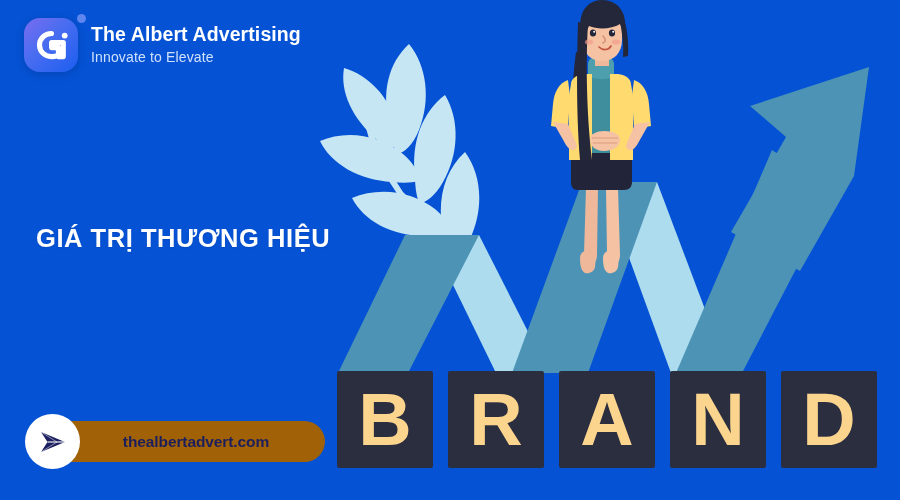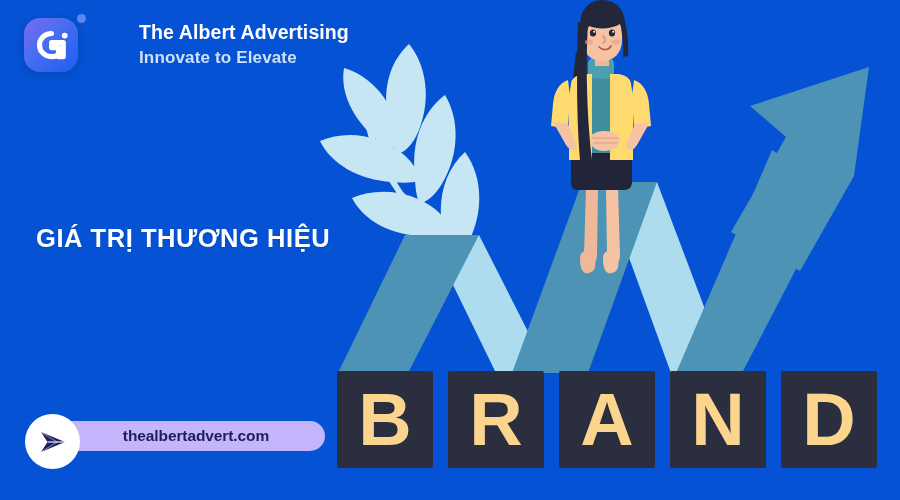--- a/index.html
+++ b/index.html
@@ -49,33 +49,33 @@
     position: absolute;
     right: -8px;
     top: -4px;
     width: 9px;
     height: 9px;
     border-radius: 50%;
     background: #5e86ef;
   }
   .logo-mark svg { position: absolute; left: 0; top: 0; }
 
-  .brandtext { display: flex; flex-direction: column; justify-content: center; margin-left: 48px; }
+  .brandtext { display: flex; flex-direction: column; justify-content: center; }
   .brand-title {
     color: #ffffff;
     font-size: 19.5px;
     font-weight: bold;
     letter-spacing: .1px;
     line-height: 1.12;
     white-space: nowrap;
   }
   .brand-tag {
     color: #cfe0fb;
-    font-size: 17px;
-    font-weight: bold;
+    font-size: 14px;
+    font-weight: normal;
     letter-spacing: .15px;
     line-height: 1.25;
     margin-top: 3px;
     white-space: nowrap;
   }
 
   
   .headline {
     position: absolute;
     left: 36px;
@@ -89,23 +89,23 @@
     text-shadow: 0 1px 2px rgba(0,0,0,.10);
     text-align: right;
   }
 
   
   .url-pill {
     position: absolute;
     left: 33px;
     top: 421px;
     width: 292px;
-    height: 30px;
+    height: 41px;
     border-radius: 21px;
-    background: #c4b5fd;
+    background: #a16207;
     z-index: 6;
     display: flex;
     align-items: center;
   }
   .url-pill .badge {
     position: absolute;
     left: -8px;
     top: -7px;
     width: 55px;
     height: 55px;

